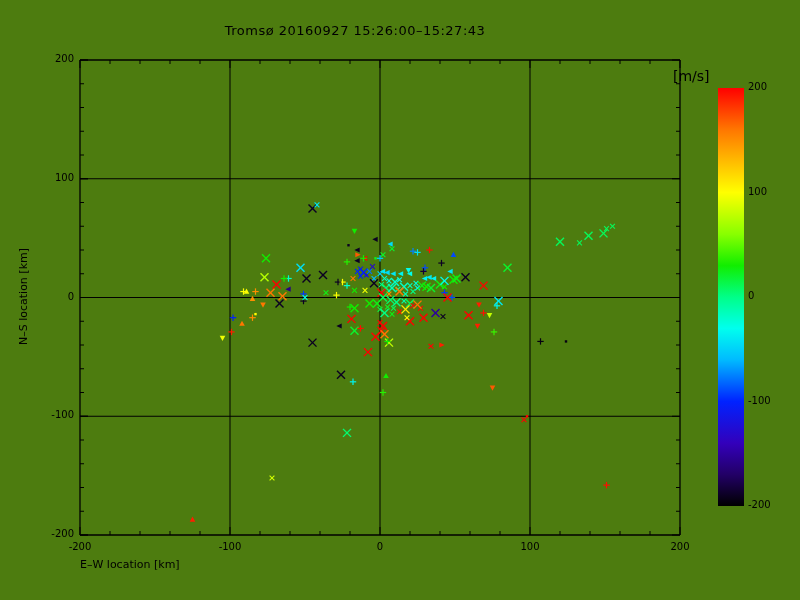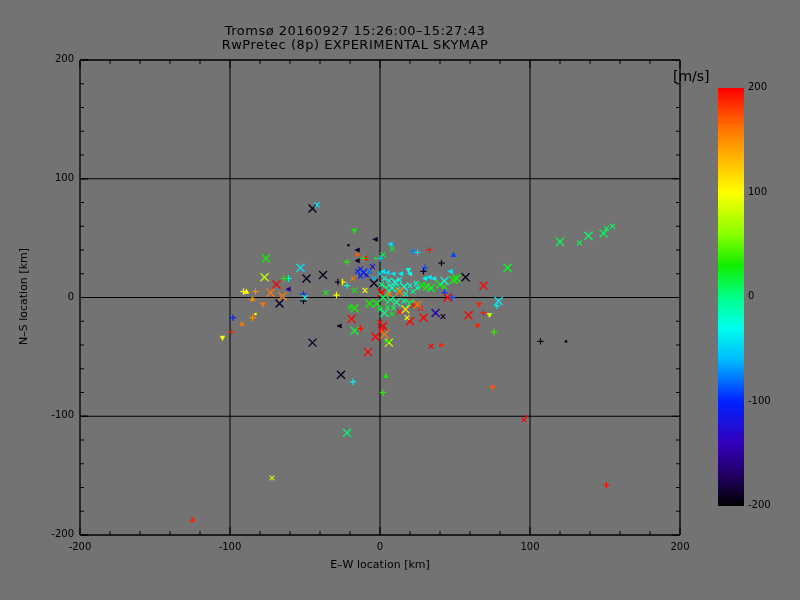--- a/index.html
+++ b/index.html
@@ -1,23 +1,23 @@
 <!DOCTYPE html>
 <html><head>
 <meta charset="utf-8">
 <style>
   html,body{margin:0;padding:0;background:#ffffff;}
-  .page{position:relative;width:800px;height:600px;background:#737373;overflow:hidden;
+  .page{position:relative;width:800px;height:600px;background:#4d7c0f;overflow:hidden;
         font-family:"DejaVu Sans",sans-serif;color:#000;}
   svg#plot{position:absolute;left:0;top:0;}
   .title-block{position:absolute;left:75px;top:24px;width:560px;text-align:center;
                font-size:13px;line-height:14px;letter-spacing:0.5px;}
   .ylab{position:absolute;left:-227px;top:290px;width:500px;text-align:center;
         transform:rotate(-90deg);font-size:11px;}
-  .xlab{position:absolute;left:80px;top:558px;width:600px;text-align:center;font-size:11px;}
+  .xlab{position:absolute;left:80px;top:558px;width:600px;font-size:11px;}
   .cbar{position:absolute;left:718px;top:88px;width:26px;height:418px;}
   .cbar-label{position:absolute;left:673px;top:68px;width:70px;font-size:14px;}
   .tick-label{position:absolute;font-size:10px;}
   .ytick{text-align:right;}
   .xtick{text-align:center;}
   .ctick{text-align:left;}
 </style>
 </head>
 <body>
 
@@ -429,21 +429,20 @@
       <line x1="349.8" y1="381.8125" x2="356.2" y2="381.8125" stroke="rgb(0,244,241)" stroke-width="1.2"></line>
       <line x1="353" y1="378.6125" x2="353" y2="385.0125" stroke="rgb(0,244,241)" stroke-width="1.2"></line>
       <polygon points="386,372.875 383.2,378.075 388.8,378.075" fill="rgb(17,238,0)"></polygon>
       <line x1="379.8" y1="392.5" x2="386.2" y2="392.5" stroke="rgb(37,241,0)" stroke-width="1.2"></line>
       <line x1="383" y1="389.3" x2="383" y2="395.7" stroke="rgb(37,241,0)" stroke-width="1.2"></line>
       <line x1="384.3" y1="341.4375" x2="390.7" y2="341.4375" stroke="rgb(17,238,0)" stroke-width="1.2"></line>
       <line x1="387.5" y1="338.2375" x2="387.5" y2="344.6375" stroke="rgb(17,238,0)" stroke-width="1.2"></line>
     </svg>
   <div class="title-block">
     <div>Tromsø 20160927 15:26:00–15:27:43</div>
-    <div>RwPretec (8p) EXPERIMENTAL SKYMAP</div>
   </div>
   <div class="ylab">N–S location [km]</div>
   <div class="xlab">E–W location [km]</div>
   <div class="cbar" id="cbar" style="background: linear-gradient(rgb(255, 0, 0) 0%, rgb(255, 119, 0) 10%, rgb(255, 255, 0) 25%, rgb(136, 255, 0) 35%, rgb(17, 238, 0) 42.5%, rgb(0, 255, 136) 50%, rgb(0, 255, 238) 57.5%, rgb(0, 187, 255) 65%, rgb(0, 34, 255) 75%, rgb(51, 0, 187) 85%, rgb(34, 0, 102) 92.5%, rgb(0, 0, 0) 100%);"></div>
   <div class="cbar-label">[m/s]</div>
   <div id="labels">
       <div class="tick-label xtick" style="left: 55px; top: 541px; width: 50px;">-200</div>
       <div class="tick-label xtick" style="left: 205px; top: 541px; width: 50px;">-100</div>
       <div class="tick-label xtick" style="left: 355px; top: 541px; width: 50px;">0</div>
       <div class="tick-label xtick" style="left: 505px; top: 541px; width: 50px;">100</div>

